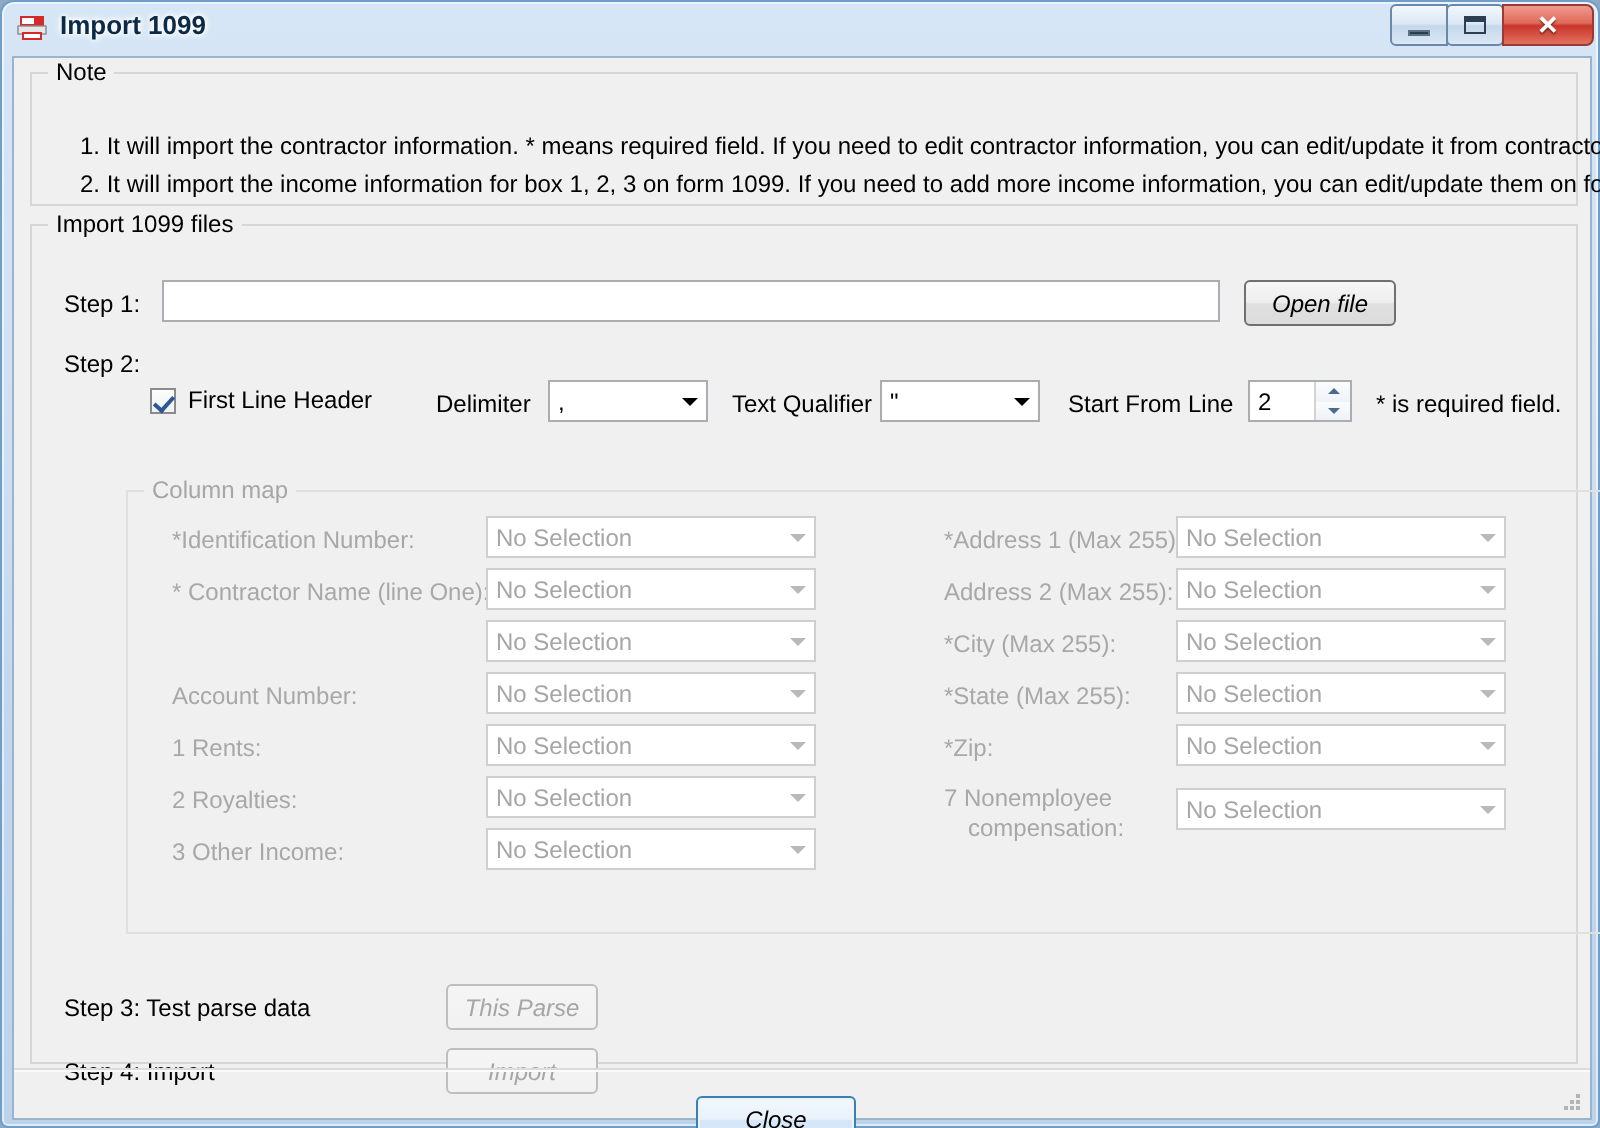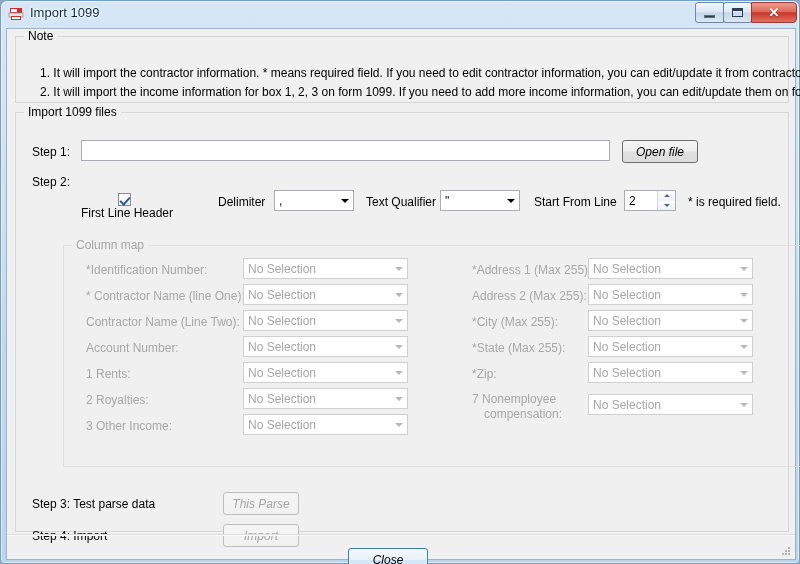--- a/index.html
+++ b/index.html
@@ -38,20 +38,21 @@
     left: 7px; top: 5px;
     width: 17px; height: 16px;
   }
   .title-text {
     position: absolute;
     left: 29px; top: 4px;
     font-size: 13px;
     color: #0c2a47;
     text-shadow: 0 0 3px #fff, 0 0 5px #fff, 0 0 2px #fff;
     white-space: nowrap;
+    font-weight: bold;
   }
 
   
   .winbtns {
     position: absolute;
     right: 4px; top: 1px;
     display: flex;
     height: 21px;
     align-items: stretch;
   }
@@ -341,21 +342,21 @@
 
     <div class="groupbox" style="left:8px; top:83px; width:774px; height:420px;">
       <span class="gb-title">Import 1099 files</span>
 
       <span class="lbl" style="left:16px; top:32px;">Step 1:</span>
       <input class="textbox" style="left: 65px; top: 27px; width: 529px; height: 21px;" value="">
       <button class="btn" style="left:606px; top:27px; width:76px; height:23px;">Open file</button>
 
       <span class="lbl" style="left:16px; top:62px;">Step 2:</span>
 
-      <div class="cbwrap" style="left:59px; top:80px;flex-direction:column;">
+      <div class="cbwrap" style="left:59px; top:80px;">
         <span class="cbbox checked"></span>
         <span class="cblabel">First Line Header</span>
       </div>
 
       <span class="lbl" style="left:202px; top:82px;">Delimiter</span>
       <div class="combo" style="left:258px; top:77px; width:80px; height:21px;">
         <span class="combo-text">,</span>
         <span class="combo-arrow"></span>
       </div>
 
@@ -384,21 +385,20 @@
           <span class="combo-text">No Selection</span>
           <span class="combo-arrow"></span>
         </div>
 
         <span class="lbl dim" style="left:22px; top:43px;">* Contractor Name (line One):</span>
         <div class="combo dim" style="left:179px; top:38px; width:165px; height:21px;">
           <span class="combo-text">No Selection</span>
           <span class="combo-arrow"></span>
         </div>
 
-        <span class="lbl dim" style="left:22px; top:69px;">Contractor Name (Line Two):</span>
         <div class="combo dim" style="left:179px; top:64px; width:165px; height:21px;">
           <span class="combo-text">No Selection</span>
           <span class="combo-arrow"></span>
         </div>
 
         <span class="lbl dim" style="left:22px; top:95px;">Account Number:</span>
         <div class="combo dim" style="left:179px; top:90px; width:165px; height:21px;">
           <span class="combo-text">No Selection</span>
           <span class="combo-arrow"></span>
         </div>

